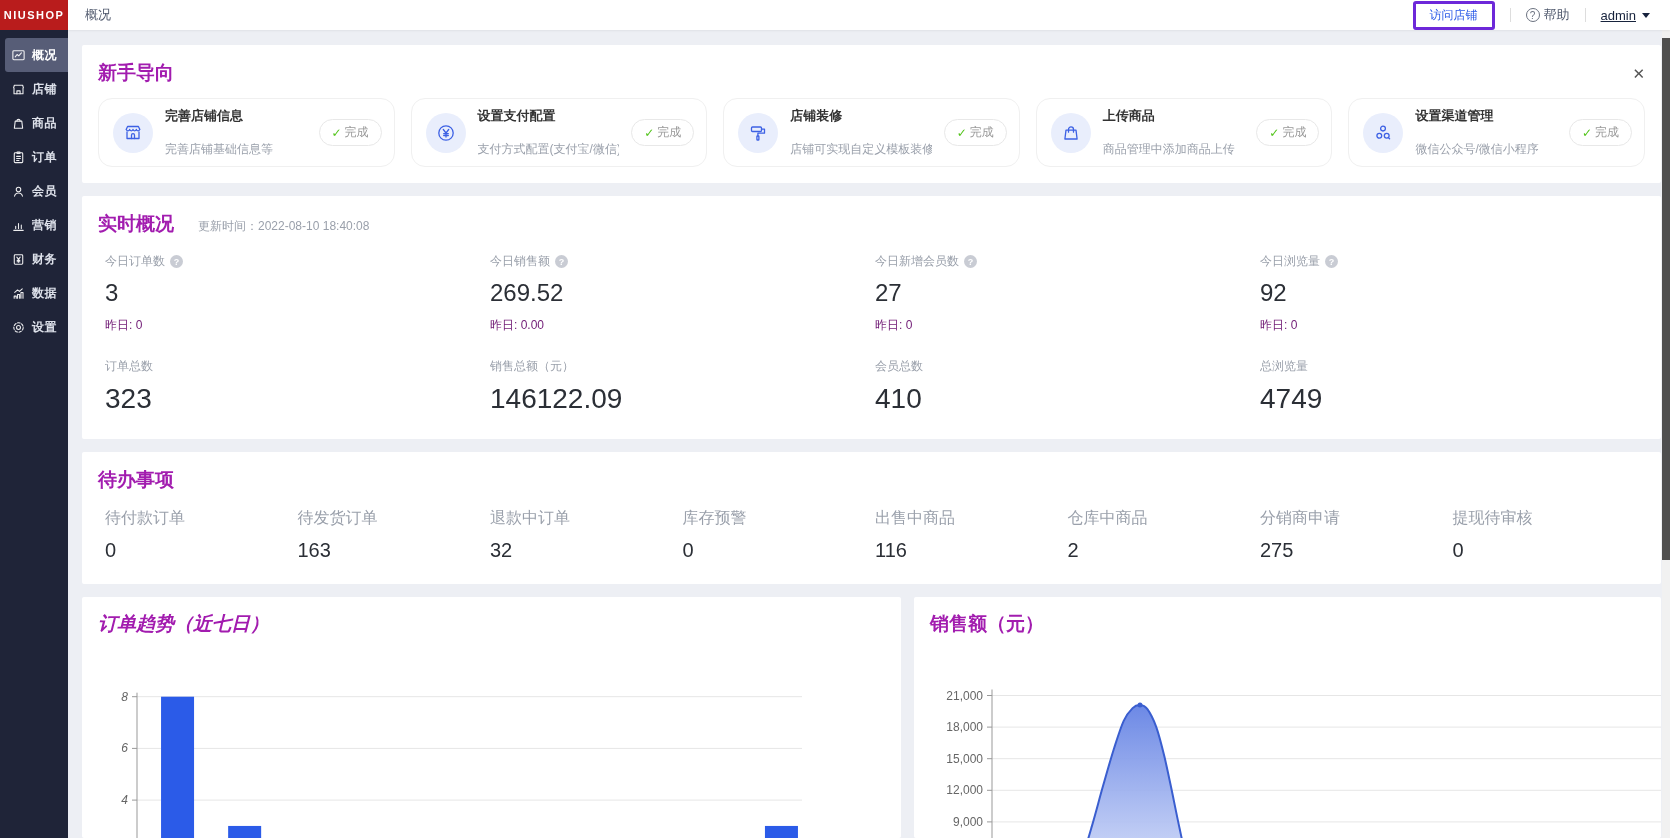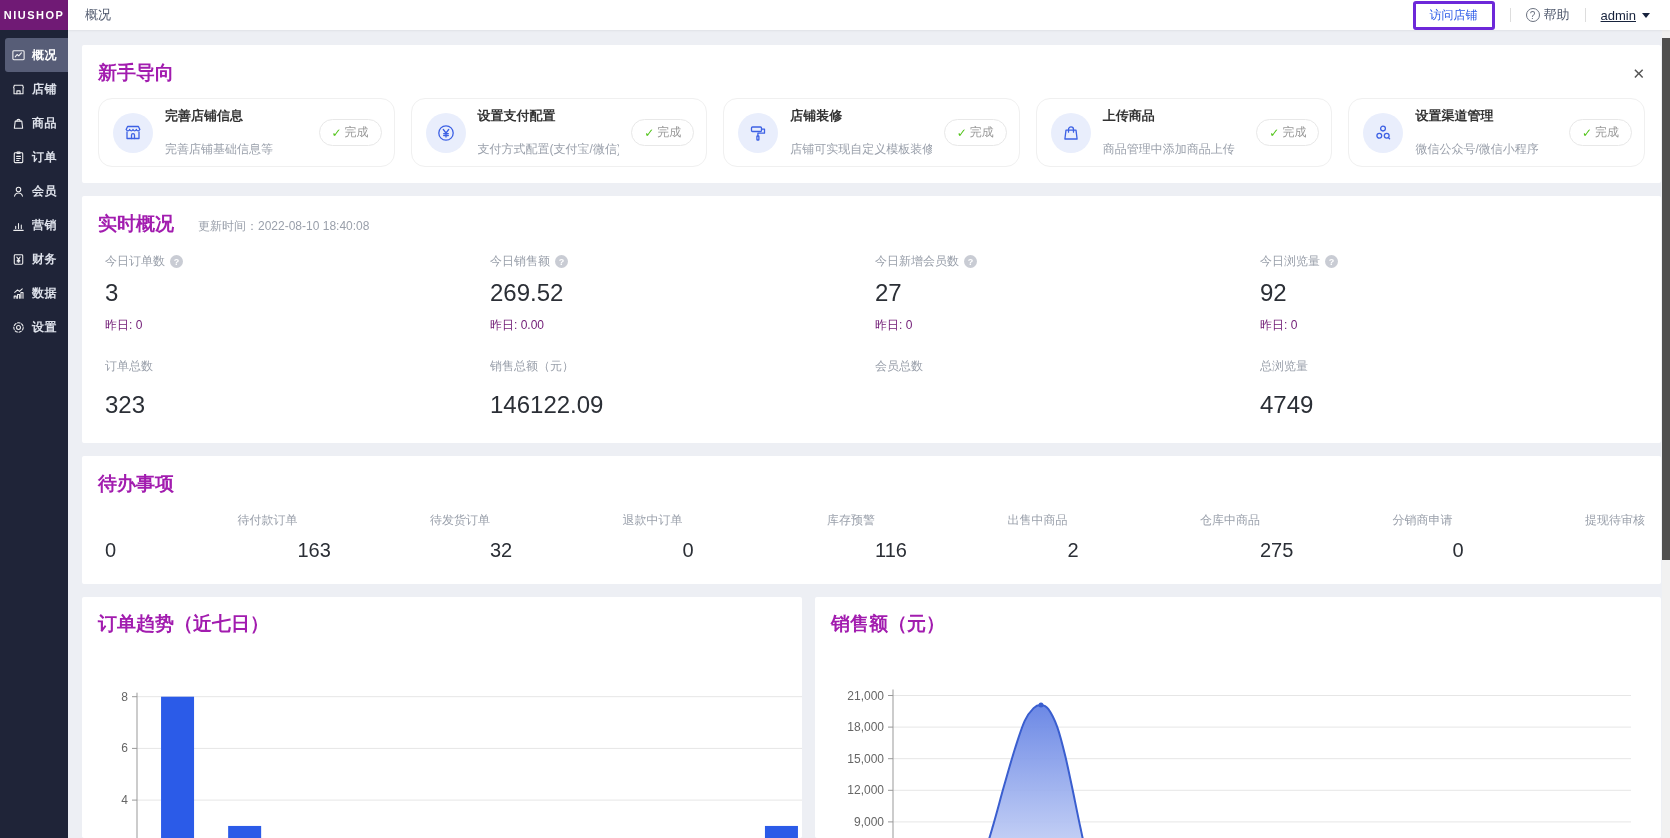--- a/index.html
+++ b/index.html
@@ -2,21 +2,21 @@
 <html><head>
 <meta charset="utf-8">
 <style>
   * { box-sizing: border-box; margin: 0; padding: 0; }
   html,body { width:1670px; height:838px; overflow:hidden; }
   body { font-family:"Liberation Sans","DejaVu Sans",sans-serif; background:#edeff4; color:#333; }
   .app { display:flex; width:100%; height:100%; position:relative; }
 
   
   .sidebar { width:68px; flex-shrink:0; background:#1f2438; }
-  .logo { height:30px; background:#701a75; color:#fff; font-size:11px; font-weight:bold; letter-spacing:1.5px; display:flex; align-items:center; justify-content:center; }
+  .logo { height:30px; background:#b91c1c; color:#fff; font-size:11px; font-weight:bold; letter-spacing:1.5px; display:flex; align-items:center; justify-content:center; }
   .nav { padding-top:8px; }
   .nav-item { height:34px; display:flex; align-items:center; gap:6px; padding-left:11px; color:#dde1ea; font-size:12px; cursor:pointer; }
   .nav-item.active { background:#575d77; margin-left:5px; padding-left:6px; border-radius:3px 0 0 3px; color:#fff; }
   .nav-icon { width:15px; height:15px; flex-shrink:0; display:flex; align-items:center; justify-content:center; }
   .nav-icon svg { display:block; stroke:#fff; opacity:.92; fill:none; stroke-width:1.15; stroke-linecap:round; stroke-linejoin:round; }
   .nav-label { font-weight:bold; letter-spacing:.5px; }
 
   
   .main { flex:1; display:flex; flex-direction:column; min-width:0; }
   .topbar { height:30px; background:#fff; display:flex; align-items:center; justify-content:space-between; padding:0 20px 0 17px; box-shadow:0 1px 2px rgba(0,0,0,.06); position:relative; z-index:2; }
@@ -50,32 +50,32 @@
   
   .realtime { padding:15px 16px 24px; }
   .rt-head { display:flex; align-items:baseline; gap:24px; }
   .rt-update { font-size:12px; color:#9aa0ab; }
   .stat-grid { display:grid; grid-template-columns:repeat(4,1fr); margin-top:16px; padding-left:7px; }
   .stat-label { font-size:12px; color:#9aa0ab; display:flex; align-items:center; gap:5px; }
   .q-icon { width:13px; height:13px; border-radius:50%; background:#c9ccd4; color:#fff; font-size:9px; font-weight:bold; display:inline-flex; align-items:center; justify-content:center; cursor:pointer; }
   .stat-value { font-size:24px; color:#2b2f36; margin-top:9px; }
   .stat-prev { font-size:12px; color:#701a75; margin-top:10px; }
   .stat-grid.totals { margin-top:24px; }
-  .totals .stat-value { font-size:24px; margin-top:16px; }
+  .totals .stat-value { font-size:28px; margin-top:8px; }
 
   
   .todo { padding:15px 16px 22px; }
   .todo-grid { display:grid; grid-template-columns:repeat(8,1fr); margin-top:15px; padding-left:7px; }
-  .todo-label { font-size:12px; color:#9aa0ab;text-align:right; }
+  .todo-label { font-size:16px; color:#9aa0ab; }
   .todo-value { font-size:20px; color:#2b2f36; margin-top:10px; }
 
   
   .charts-row { display:flex; gap:13px; flex:1; min-height:0; }
   .chart-card { position:relative; overflow:hidden; }
-  .chart-left { width:720px; flex-shrink:0; }
+  .chart-left { width:819px; flex-shrink:0;font-style:italic; }
   .chart-right { flex:1; }
   .chart-title { position:absolute; top:14px; left:16px; z-index:1; }
   .plot { position:absolute; left:0; top:0; }
   .plot text { font-family:"Liberation Sans","DejaVu Sans",sans-serif; }
 
   
   .scrollbar { position:absolute; right:0; top:30px; bottom:0; width:8px; background:#f1f1f1; cursor:pointer; }
   .scrollbar .thumb { position:absolute; top:8px; left:0; width:8px; height:522px; background:#4f4f4f; }
 </style>
 </head>
@@ -342,20 +342,21 @@
           <div>
             <div class="stat-label">
                 <span>销售总额（元）</span>
               </div>
             <div class="stat-value">146122.09</div>
           </div>
           <div>
             <div class="stat-label">
                 <span>会员总数</span>
               </div>
+            <div class="stat-value">410</div>
           </div>
           <div>
             <div class="stat-label">
                 <span>总浏览量</span>
               </div>
             <div class="stat-value">4749</div>
           </div>
         </div>
       </section>
 

